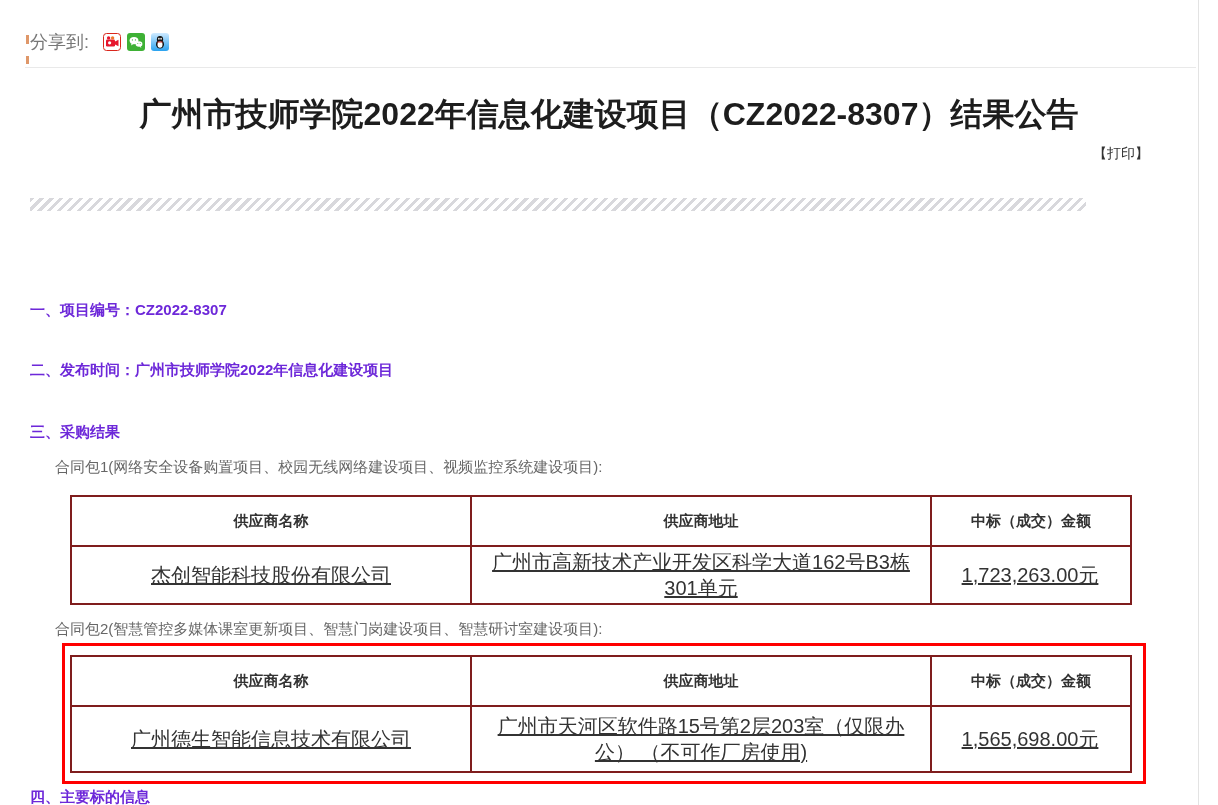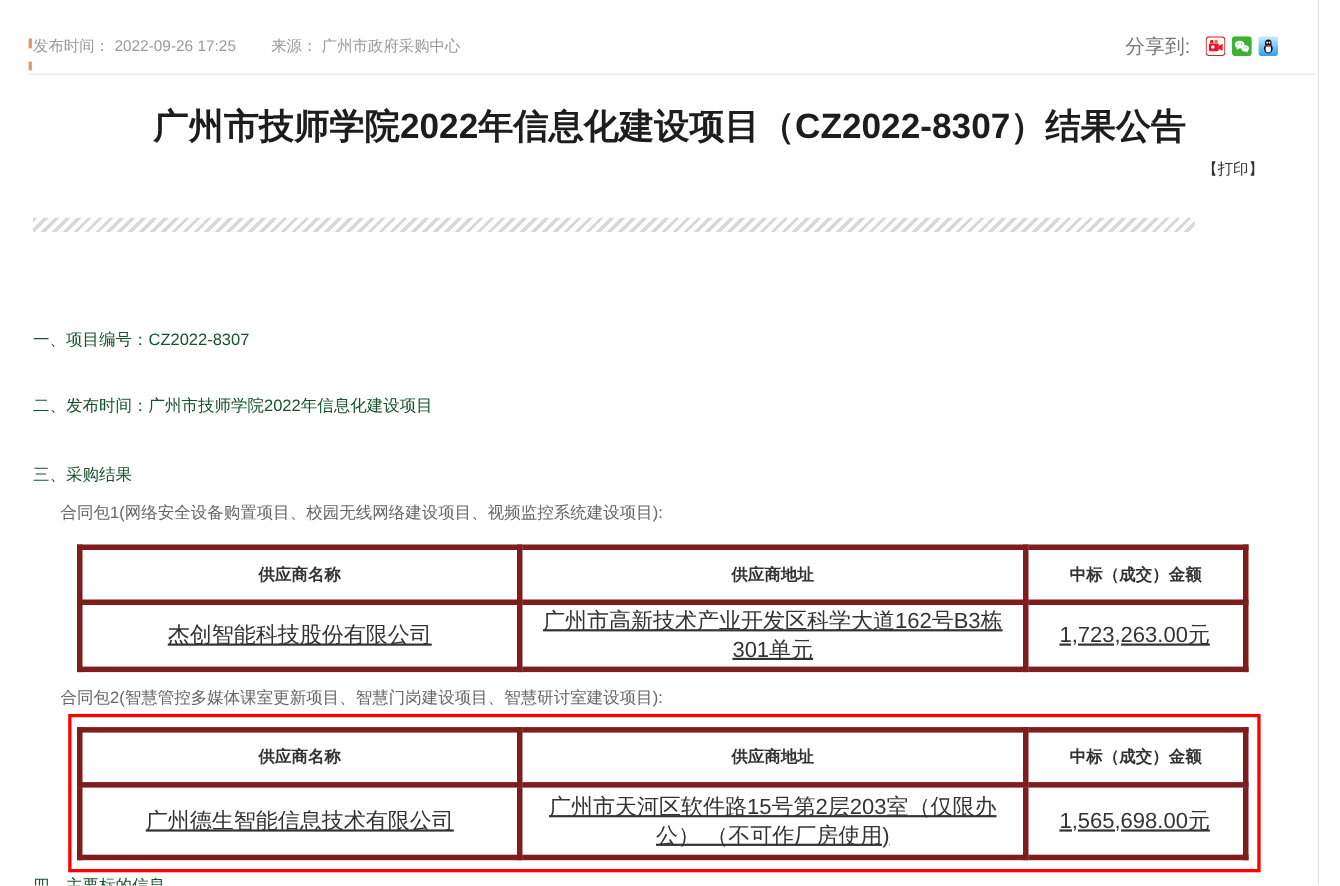--- a/index.html
+++ b/index.html
@@ -34,35 +34,35 @@
   .print-row{margin-top:14px;padding-right:69px;text-align:right;font-size:14px;height:20px;}
   .print-row a{color:#333;text-decoration:none;cursor:pointer;}
 
   
   .hatch{
     margin:33px 132px 0 30px;height:13px;
     background:repeating-linear-gradient(135deg,#d8d8dc 0 3px,#ffffff 3px 7px);
   }
 
   
-  .sec-heading{font-size:15px;font-weight:normal;color:#14532d;margin:0 0 0 30px;height:20px;line-height:20px;}
+  .sec-heading{font-size:15px;font-weight:bold;color:#6d28d9;margin:0 0 0 30px;height:20px;line-height:20px;}
   .h-1{margin-top:89px;}
   .h-2{margin-top:40px;}
   .h-3{margin-top:42px;}
   .h-4{margin-top:3px;}
   .pkg-caption{margin:15px 0 0 55px;font-size:15px;color:#666;height:20px;line-height:20px;}
   .pkg-caption.c2{margin-top:14px;}
 
   
   table.result{border-collapse:collapse;table-layout:fixed;width:1060px;margin:18px 0 0 70px;}
   table.result col.c-name{width:400px;}
   table.result col.c-addr{width:460px;}
   table.result col.c-amt{width:200px;}
   table.result th,table.result td{
-    border:5px solid #7f1d1d;text-align:center;vertical-align:middle;
+    border:2px solid #7f1d1d;text-align:center;vertical-align:middle;
     padding:2px 10px;color:#333;box-sizing:border-box;
   }
   table.result th{height:50px;font-size:15px;font-weight:bold;}
   table.result td{height:35px;font-size:20px;line-height:26px;text-decoration:underline;}
   table.result td.amount{text-align:center;padding-right:12px;}
   .red-box{
     box-sizing:border-box;width:1084px;margin:4px 0 0 62px;
     border:3px solid #ff0000;padding:9px 13px 8px 5px;
   }
   .red-box table.result{margin:0;}
@@ -73,23 +73,20 @@
   }
 </style>
 </head>
 <body>
 
 <div class="page-right-border"></div>
 <span class="edge-mark m1"></span>
 <span class="edge-mark m2"></span>
 
 <header class="meta-bar">
-  <div class="meta-left">
-    <span>发布时间：</span><span>2022-09-26 17:25</span><span class="src-label">来源：</span><span>广州市政府采购中心</span>
-  </div>
   <div class="share">
     <span class="share-label">分享到:</span>
     <span class="icon">
       <svg width="18" height="18" viewBox="0 0 18 18">
           <rect x="0.5" y="0.5" width="17" height="17" rx="3" fill="#ffffff" stroke="#d9261c"></rect>
           <rect x="3" y="6.5" width="9" height="7" rx="1.2" fill="#e6162d"></rect>
           <polygon points="12,8.5 15.5,6.8 15.5,13.2 12,11.5" fill="#e6162d"></polygon>
           <circle cx="5.6" cy="4.9" r="1.7" fill="#e6162d"></circle>
           <circle cx="9.6" cy="4.9" r="1.7" fill="#f0752c"></circle>
           <circle cx="6.6" cy="9.8" r="1.6" fill="#ffffff"></circle>

